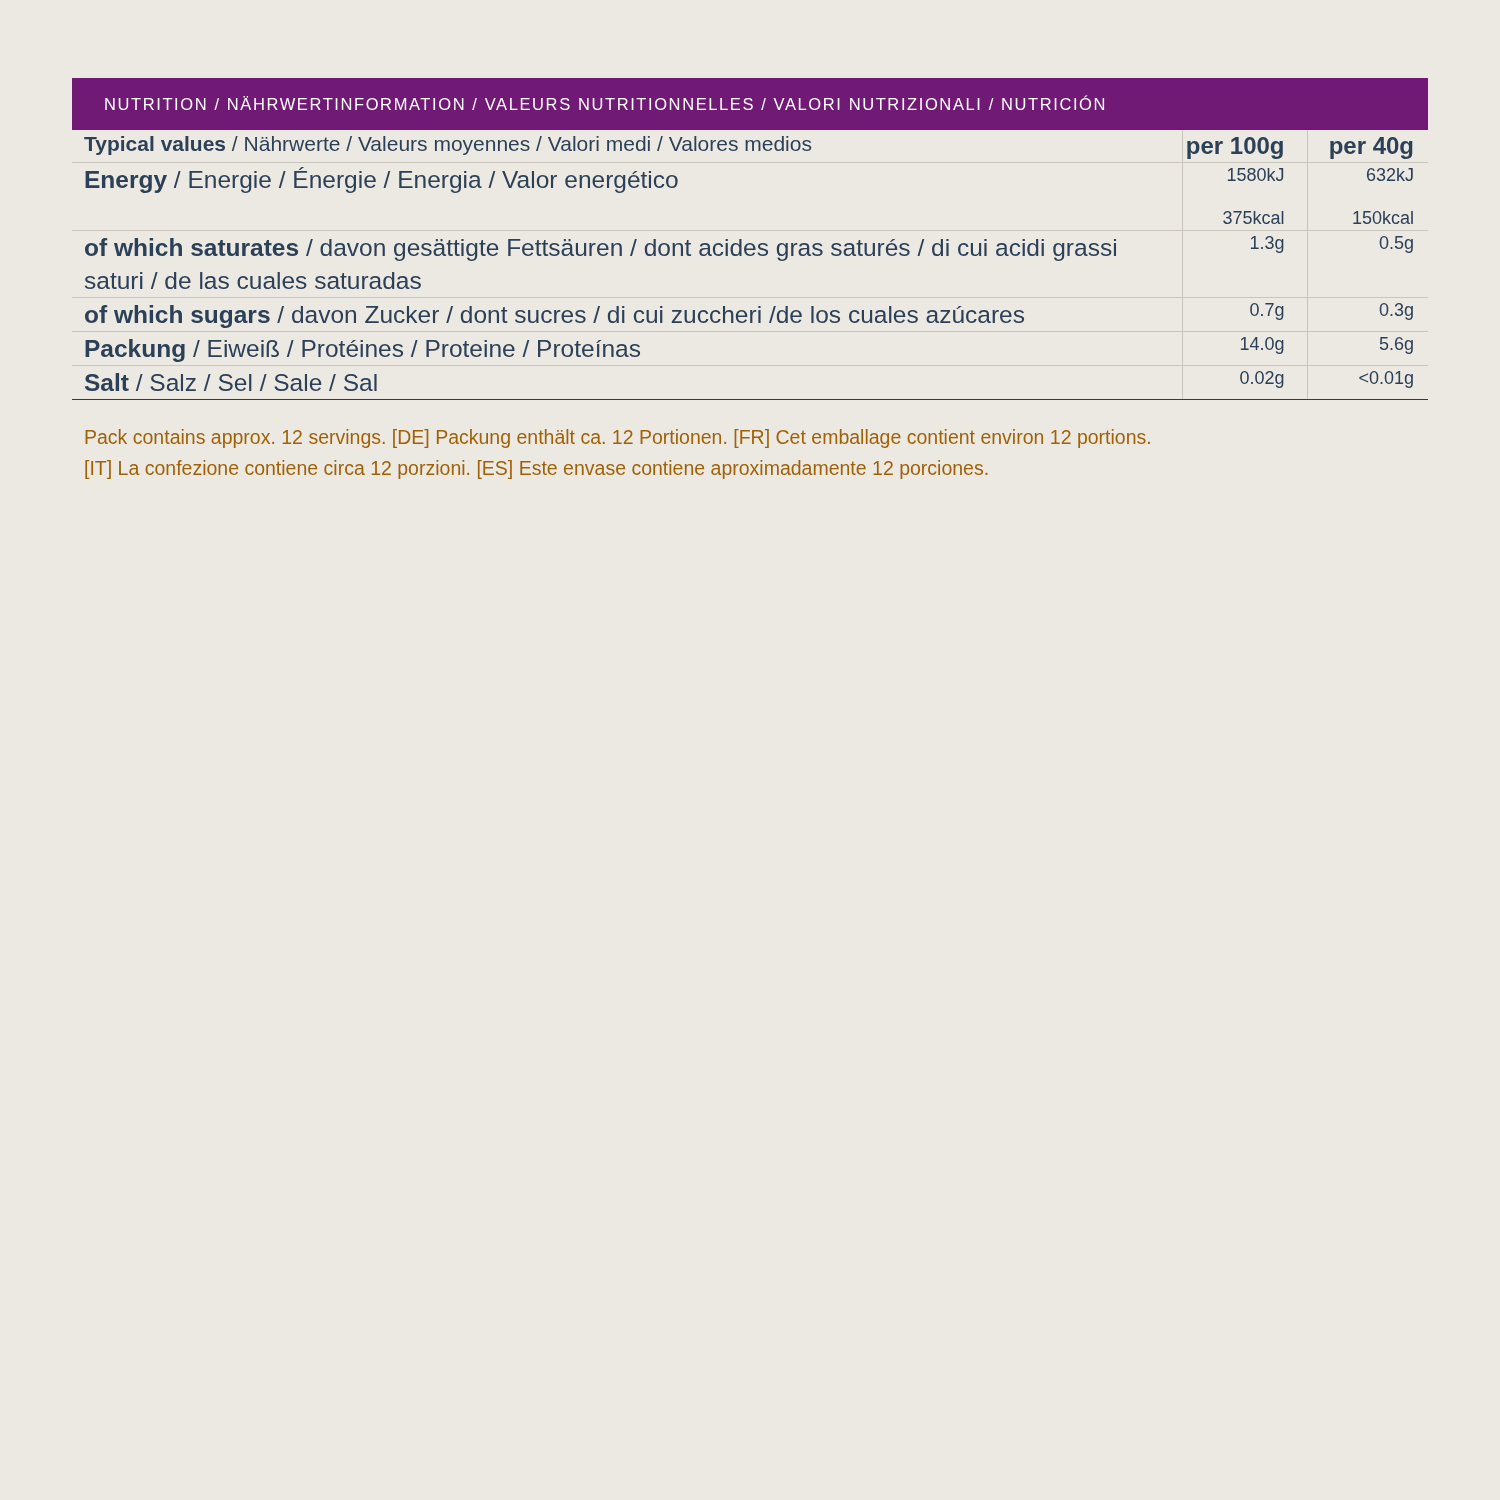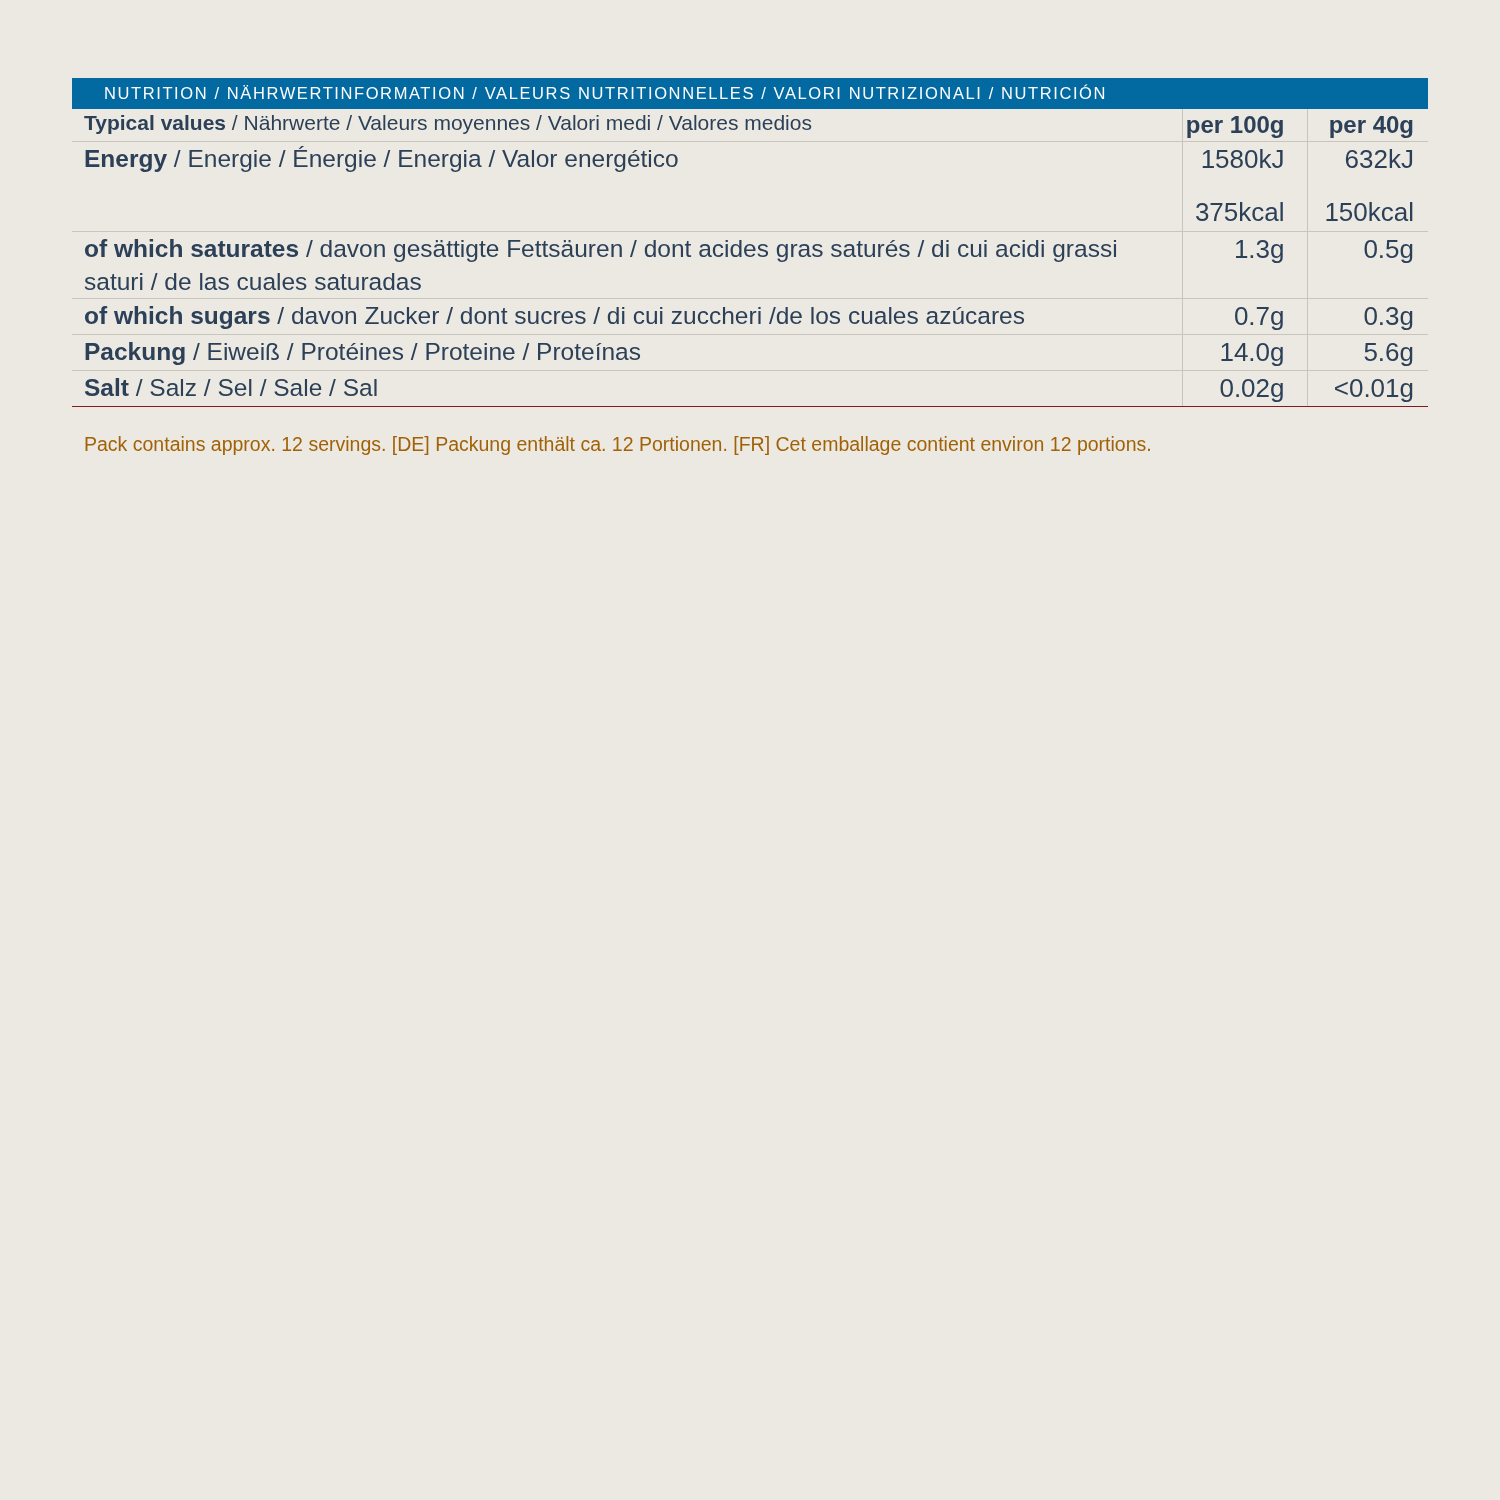--- a/index.html
+++ b/index.html
@@ -20,23 +20,23 @@
     height: 1500px;
     box-sizing: border-box;
   }
   .panel {
     position: absolute;
     left: 72px;
     top: 78px;
     width: 1356px;
   }
   .title-bar {
-    background: #0369a1;
+    background: #701a75;
     color: #ffffff;
-    height: 31px;
+    height: 52px;
     display: flex;
     align-items: center;
     padding-left: 32px;
     box-sizing: border-box;
   }
   .title-bar .title-text {
     font-size: 16.5px;
     letter-spacing: 1.6px;
     font-weight: 400;
     white-space: nowrap;
@@ -73,21 +73,21 @@
     font-size: 24.5px;
     line-height: 1.35;
     font-weight: 300;
     color: #2c4058;
   }
   .label-cell .bold {
     font-weight: 700;
   }
   .val-cell {
     text-align: right;
-    font-size: 26px;
+    font-size: 18px;
     line-height: 1.35;
     font-weight: 300;
     padding-right: 22px !important;
     border-left: 1px solid #c9c5bc;
   }
   .val-cell.last-col {
     padding-right: 14px !important;
   }
   .row-head .label-cell {
     font-size: 21px;
@@ -162,16 +162,17 @@
         <tr class="row last">
           <td class="label-cell"><span class="bold">Salt</span><span> / Salz / Sel / Sale / Sal</span></td>
           <td class="val-cell">0.02g</td>
           <td class="val-cell last-col">&lt;0.01g</td>
         </tr>
       </tbody>
     </table>
 
     <div class="footnote">
       <div>Pack contains approx. 12 servings. [DE] Packung enthält ca. 12 Portionen. [FR] Cet emballage contient environ 12 portions.</div>
+      <div>[IT] La confezione contiene circa 12 porzioni. [ES] Este envase contiene aproximadamente 12 porciones.</div>
     </div>
 
   </div>
 </div>
 
 </body></html>

